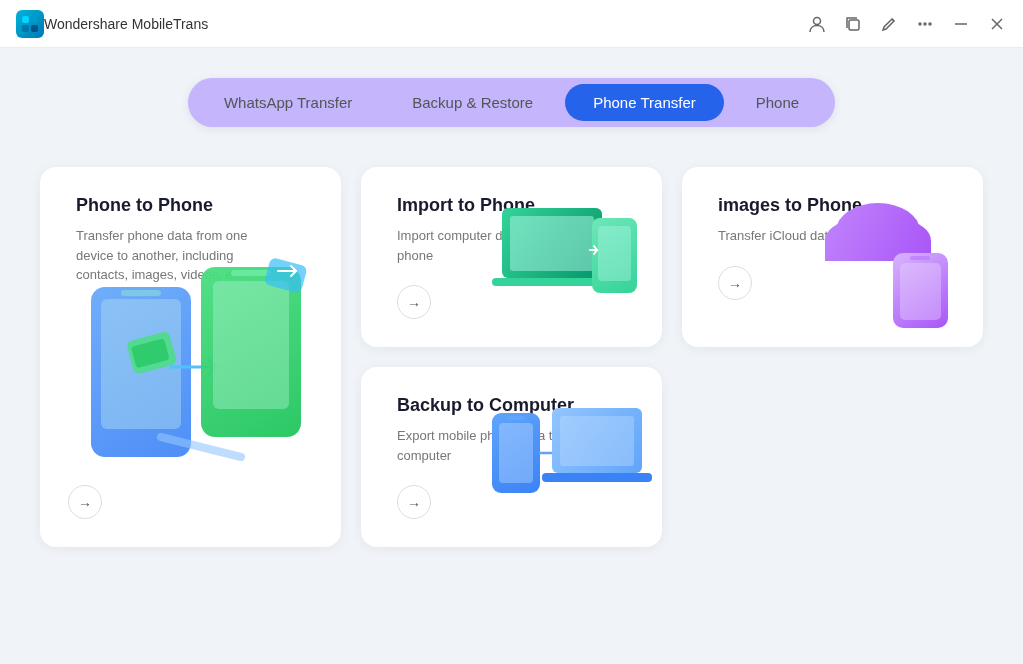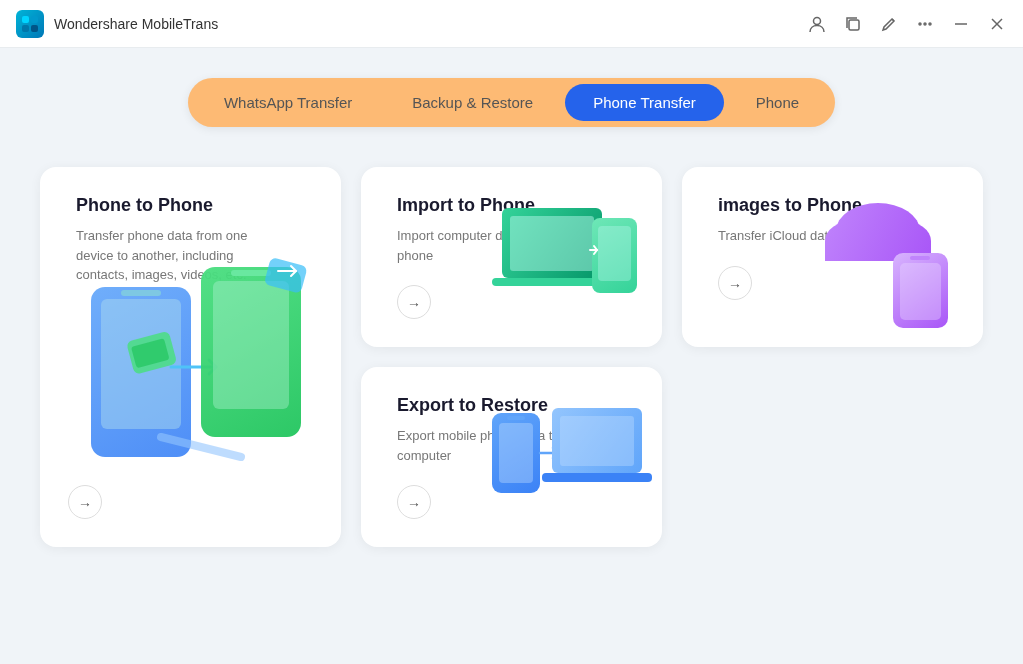--- a/index.html
+++ b/index.html
@@ -20,21 +20,21 @@
       align-items: center;
       justify-content: space-between;
       padding: 0 16px;
       height: 48px;
       border-bottom: 1px solid #e8ecef;
       -webkit-app-region: drag;
     }
     .title-bar-left {
       display: flex;
       align-items: center;
-      gap: 10px;
+      gap: 0;
     }
     .app-icon {
       width: 28px;
       height: 28px;
       border-radius: 6px;
       background: linear-gradient(135deg, #00b4d8, #0077b6);
       display: flex;
       align-items: center;
       justify-content: center;
       color: white;
@@ -69,21 +69,21 @@
       display: flex;
       flex-direction: column;
       align-items: center;
       padding: 30px 40px 20px;
     }
 
     
     .tab-bar {
       display: flex;
       align-items: center;
-      background: #fdba74;
+      background: #c4b5fd;
       border-radius: 50px;
       padding: 6px 8px;
       gap: 4px;
       margin-bottom: 40px;
       box-shadow: 0 2px 10px rgba(0,0,0,0.08);
     }
     .tab-item {
       padding: 10px 28px;
       border-radius: 50px;
       font-size: 15px;
@@ -327,21 +327,21 @@
             <linearGradient id="phoneGrad3" x1="90" y1="70" x2="145" y2="145" gradientUnits="userSpaceOnUse">
               <stop offset="0%" stop-color="#d8b4fe"></stop>
               <stop offset="100%" stop-color="#a855f7"></stop>
             </linearGradient>
           </defs>
         </svg>
       </div>
     </div>
 
     <div class="card card-small">
-      <div class="card-title">Export to Restore</div>
+      <div class="card-title">Backup to Computer</div>
       <div class="card-desc">Export mobile phone data to computer</div>
       <div class="card-arrow" style="margin-top: 20px; position: relative;">→</div>
 
       <div class="illus-export">
         <svg width="175" height="140" viewBox="0 0 175 140" fill="none">
 
           <rect x="15" y="25" width="48" height="80" rx="9" fill="url(#phoneGrad4)"></rect>
           <rect x="22" y="35" width="34" height="60" rx="4" fill="#bfdbfe" opacity="0.4"></rect>
           <rect x="30" y="28" width="18" height="4" rx="2" fill="#60a5fa"></rect>
 

